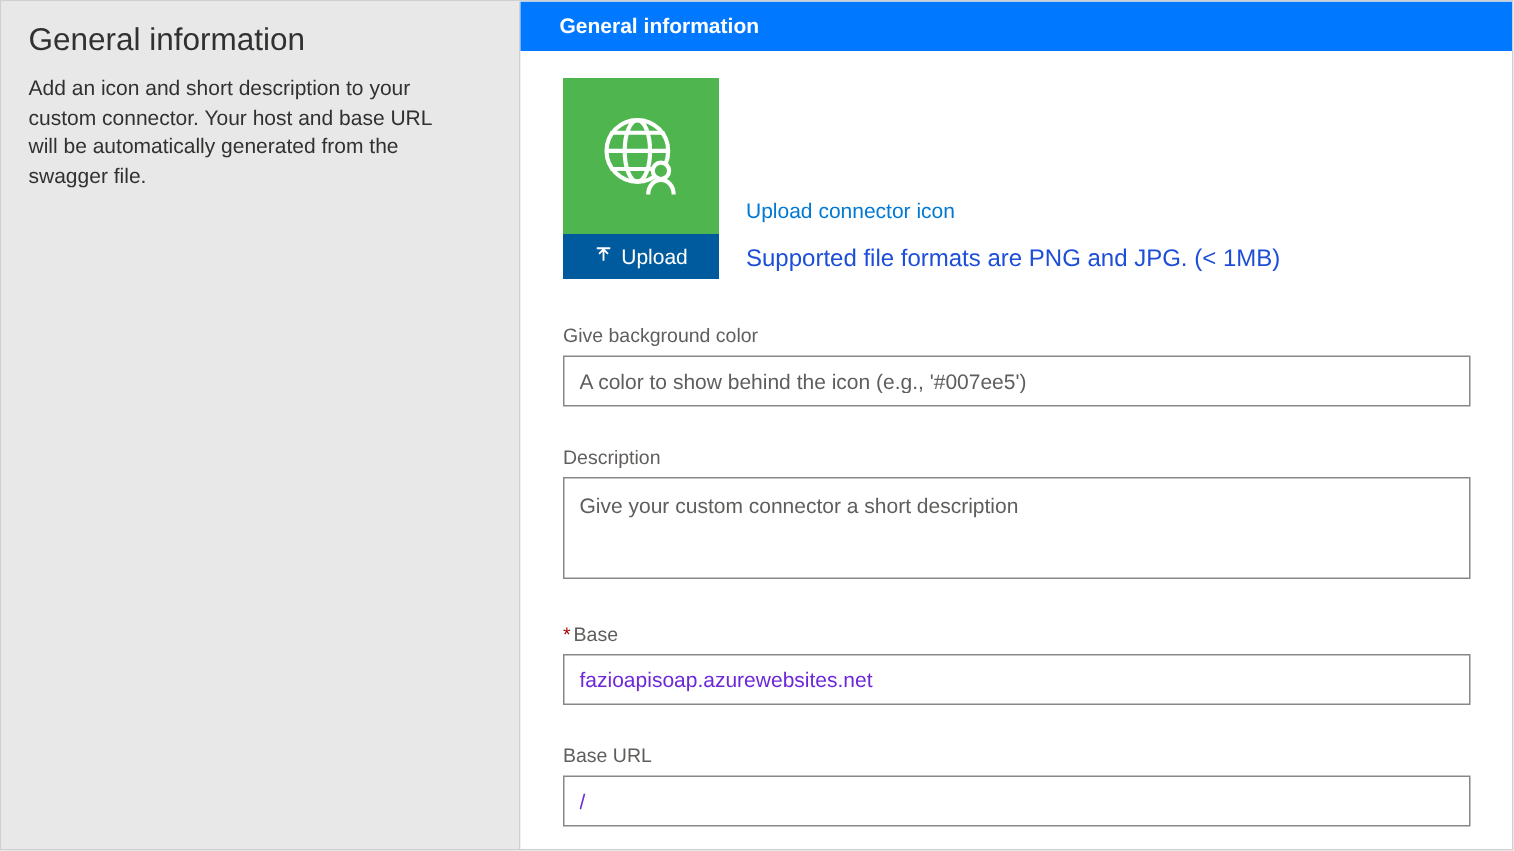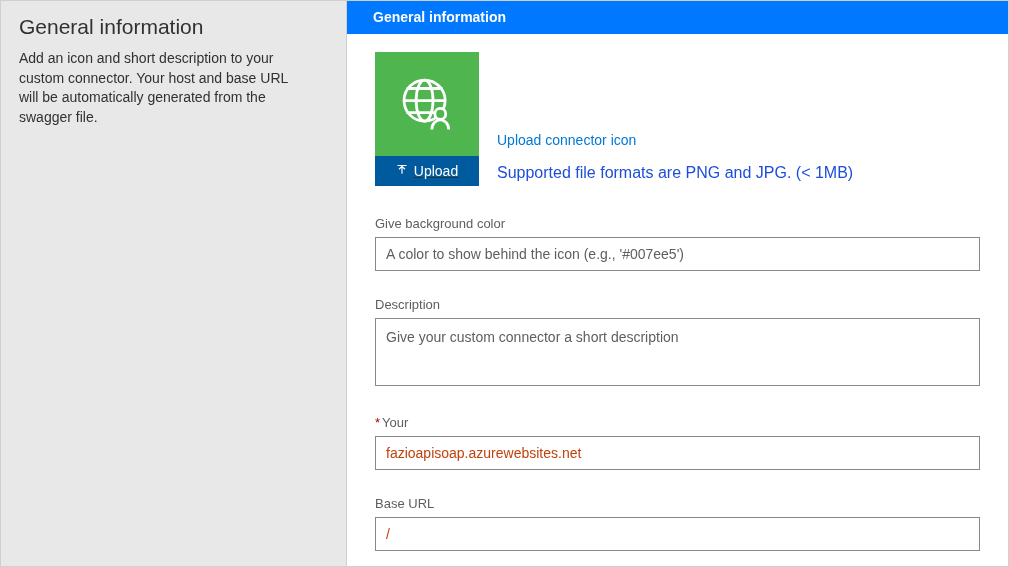--- a/index.html
+++ b/index.html
@@ -49,21 +49,21 @@
       padding: 18px 28px 0;
       flex: 1;
       overflow: auto;
     }
     .icon-row {
       display: flex;
       align-items: flex-end;
       gap: 18px;
       margin-bottom: 30px;
     }
-    .icon-col { width: 104px; text-decoration: underline; }
+    .icon-col { width: 104px; }
     .icon-preview {
       width: 104px;
       height: 104px;
       background: #4fb54f;
       display: flex;
       align-items: center;
       justify-content: center;
     }
     .icon-preview svg { width: 58px; height: 58px; }
     .upload-btn {
@@ -100,21 +100,21 @@
       display: block;
     }
     .required { color: #a80000; margin-right: 2px; }
     .text-input {
       width: 605px;
       max-width: 100%;
       border: 1px solid #8a8886;
       padding: 8px 10px;
       font-size: 14px;
       font-family: inherit;
-      color: #c2410c;
+      color: #6d28d9;
       outline: none;
       background: #fff;
     }
     .text-input::placeholder { color: #605e5c; }
     textarea.text-input {
       height: 68px;
       resize: none;
       padding: 10px;
     }
   </style>
@@ -167,21 +167,21 @@
       <input type="text" class="text-input" placeholder="A color to show behind the icon (e.g., '#007ee5')" value="" style="">
     </div>
 
     <div class="field">
       <label class="field-label">Description</label>
       <textarea class="text-input" placeholder="Give your custom connector a short description" style=""></textarea>
     </div>
 
     <div class="field">
       <label class="field-label">
-        <span class="required">*</span><span>Your</span>
+        <span class="required">*</span><span>Base</span>
       </label>
       <input type="text" class="text-input" value="fazioapisoap.azurewebsites.net" style="">
     </div>
 
     <div class="field">
       <label class="field-label">Base URL</label>
       <input type="text" class="text-input" value="/" style="">
     </div>
 
   </div>

